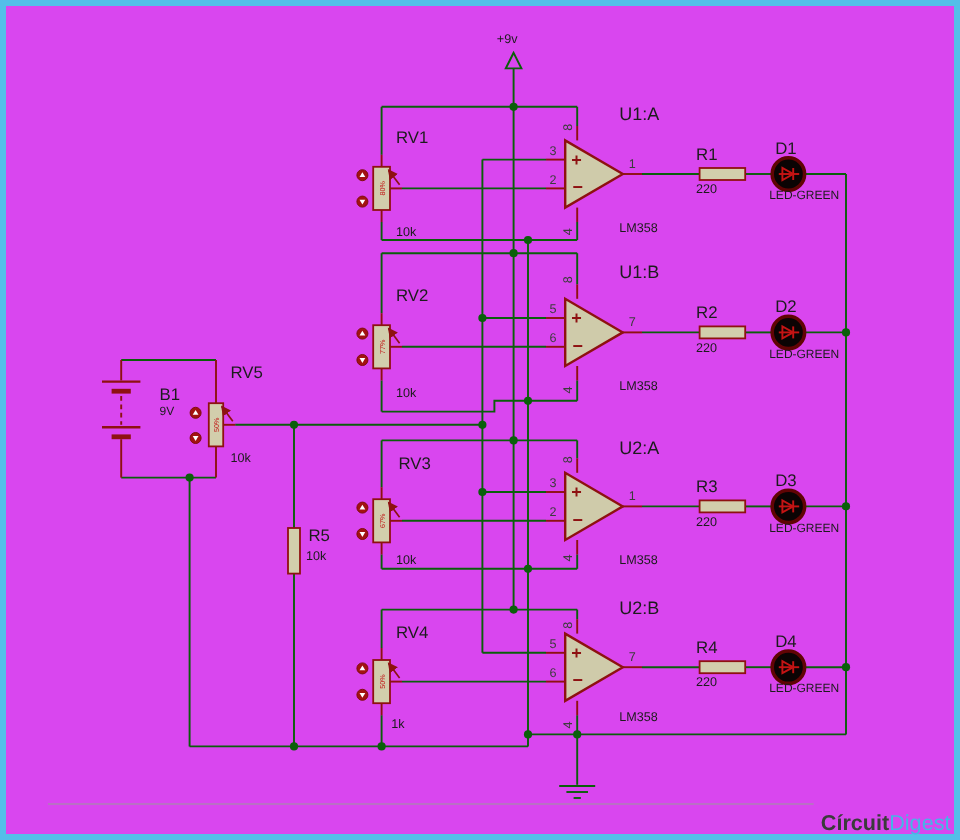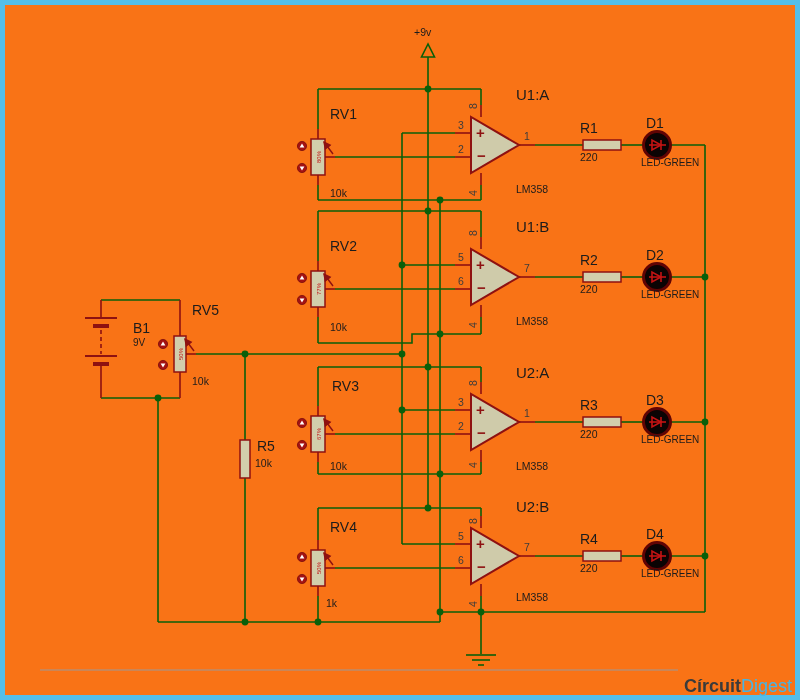--- a/index.html
+++ b/index.html
@@ -1,16 +1,16 @@
 <!DOCTYPE html>
 <html><head>
 <meta charset="utf-8">
 <style>
   html,body{margin:0;padding:0;background:#ffffff;}
-  .stage{width:800px;height:700px;position:relative;background:#f97316;overflow:hidden;text-align:center;}
+  .stage{width:800px;height:700px;position:relative;background:#d946ef;overflow:hidden;text-align:center;}
   svg{display:block;}
   text{font-family:"Liberation Sans","DejaVu Sans",sans-serif;fill:#1c1c1c;}
   .ref{font-size:14px;}
   .refbig{font-size:15px;}
   .val{font-size:10.5px;}
   .valsm{font-size:10px;}
   .pin{font-size:10.5px;fill:#3c3c3c;}
   .pct{font-size:6px;fill:#c01515;}
   .opsign{font-size:15px;font-weight:bold;fill:#8e1111;}
   .wire{stroke:#0a5f0a;stroke-width:1.6;fill:none;}

